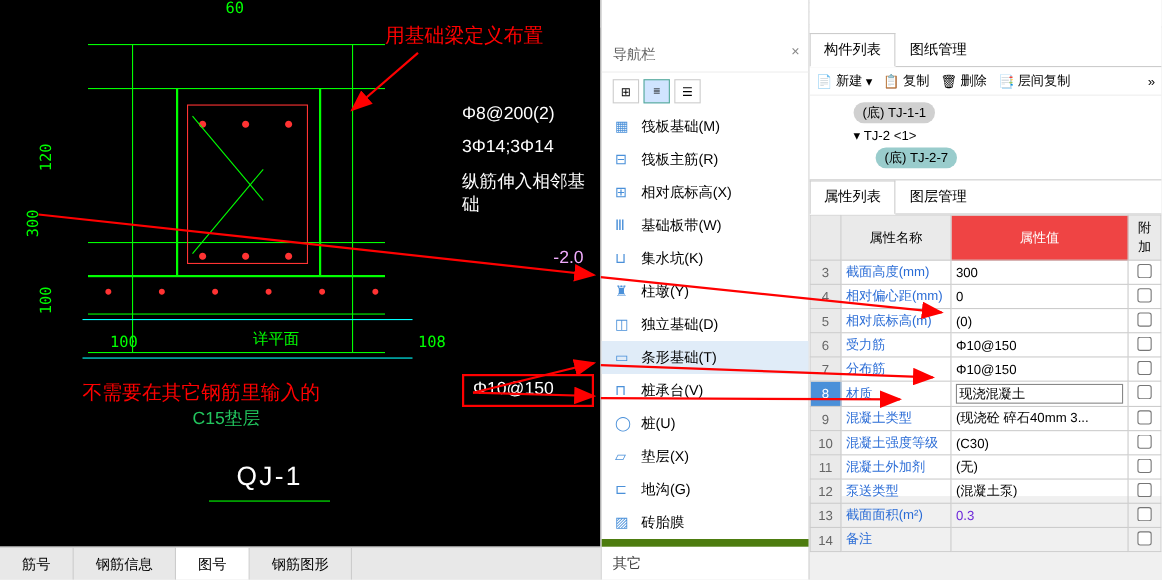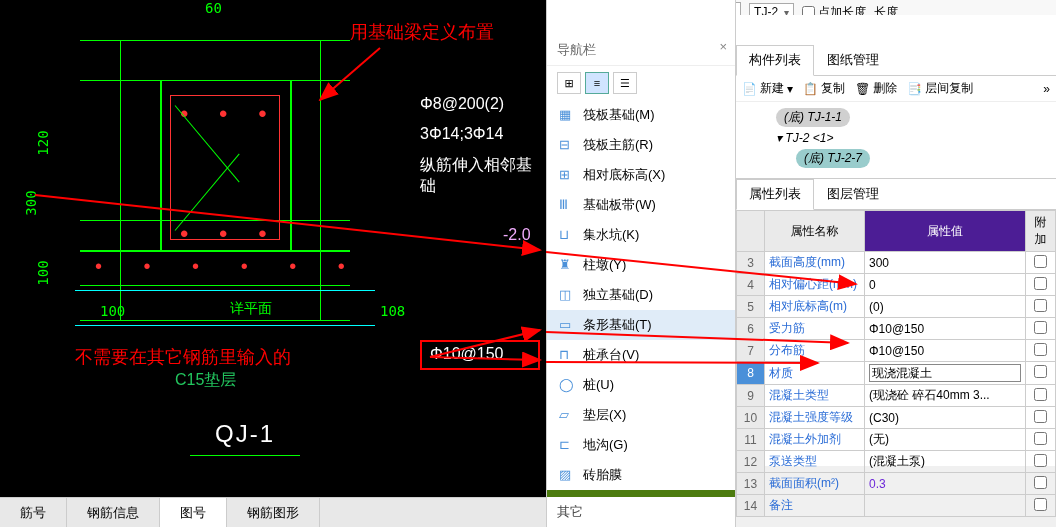--- a/index.html
+++ b/index.html
@@ -26,44 +26,44 @@
     .nav-viewtoggle { padding: 6px 10px; display: flex; gap: 4px; position: relative; top: 35px; }
     .vt-btn { width: 24px; height: 22px; border: 1px solid #ccc; background: #fff; font-size: 11px; display: flex; align-items: center; justify-content: center; cursor: pointer; }
     .vt-btn.active { background: #d0e4ff; border-color: #5a9; }
     .nav-items { position: relative; top: 35px; }
     .nav-item { padding: 6px 10px 6px 36px; font-size: 13px; cursor: pointer; display: flex; align-items: center; position: relative; }
     .nav-item.selected { background: #e0ecf8; }
     .nav-item .icn { position: absolute; left: 12px; width: 16px; height: 16px; }
     .nav-section { padding: 6px 10px; font-size: 13px; color: #444; border-top: 7px solid #4d7c0f; cursor: pointer; }
     
     
-    .right-panel { position: absolute; left: 736px; top: 15px; width: 320px; height: 451px; background: #fff; }
+    .right-panel { position: absolute; left: 736px; top: 0; width: 320px; height: 451px; background: #fff; }
     .dd { border: 1px solid #aaa; padding: 1px 4px; font-size: 12px; background: #fff; display: inline-flex; align-items: center; gap: 6px; }
     .dd::after { content: "▾"; color: #666; font-size: 10px; }
     .chk { display: inline-flex; align-items: center; gap: 3px; }
     
     .comp-tabs { display: flex; border-bottom: 1px solid #ccc; margin-top: 30px; }
     .comp-tab { padding: 5px 12px; font-size: 13px; cursor: pointer; border: 1px solid transparent; }
     .comp-tab.active { border: 1px solid #ccc; border-bottom: 1px solid #fff; background: #fff; margin-bottom: -1px; }
     
     .comp-toolbar { padding: 4px 6px; display: flex; gap: 10px; font-size: 12px; border-bottom: 1px solid #eee; align-items: center; }
     .tb-btn { display: inline-flex; align-items: center; gap: 3px; cursor: pointer; }
     .comp-search { margin: 4px 6px; }
     .comp-search input { width: 100%; border: 1px solid #ccc; padding: 3px 6px; font-size: 12px; }
     .comp-tree { padding: 4px 10px; font-size: 12px; }
-    .tree-node { padding: 2px 0 2px 30px; font-style: italic; }
+    .tree-node { padding: 2px 0 2px 30px; }
     .tree-node.child { padding-left: 50px; }
     .pill { background: #d0d0d0; border-radius: 10px; padding: 1px 8px; display: inline-block; }
     .pill.sel { background: #9cc; }
     
     .prop-tabs { display: flex; border-bottom: 1px solid #ccc; margin-top: 4px; border-top: 1px solid #ccc; }
     .prop-table { font-size: 12px; overflow-y: auto; }
     .prop-table table { width: 100%; border-collapse: collapse; }
     .prop-table th { background: #eaeaea; padding: 3px 4px; border: 1px solid #ccc; font-weight: normal; font-size: 12px; }
-    .prop-table th.valh { background: #4c1d95; color: #fff; }
+    .prop-table th.valh { background: #ef4444; color: #fff; }
     .prop-table td { border: 1px solid #ccc; padding: 2px 4px; height: 20px; }
     .prop-table td.rownum { background: #eaeaea; text-align: center; width: 28px; color: #666; }
     .prop-table td.rownum.sel { background: #4a90d9; color: #fff; }
     .prop-table td.pname { color: #2a6cd6; width: 100px; }
     .prop-table td.pval input { border: 1px solid #888; width: 100%; font-size: 12px; padding: 1px 2px; }
     .prop-table td.pchk { text-align: center; width: 30px; }
     .prop-table td.pchk input { }
     .dim-val { color: #6d28d9; }
     
     

